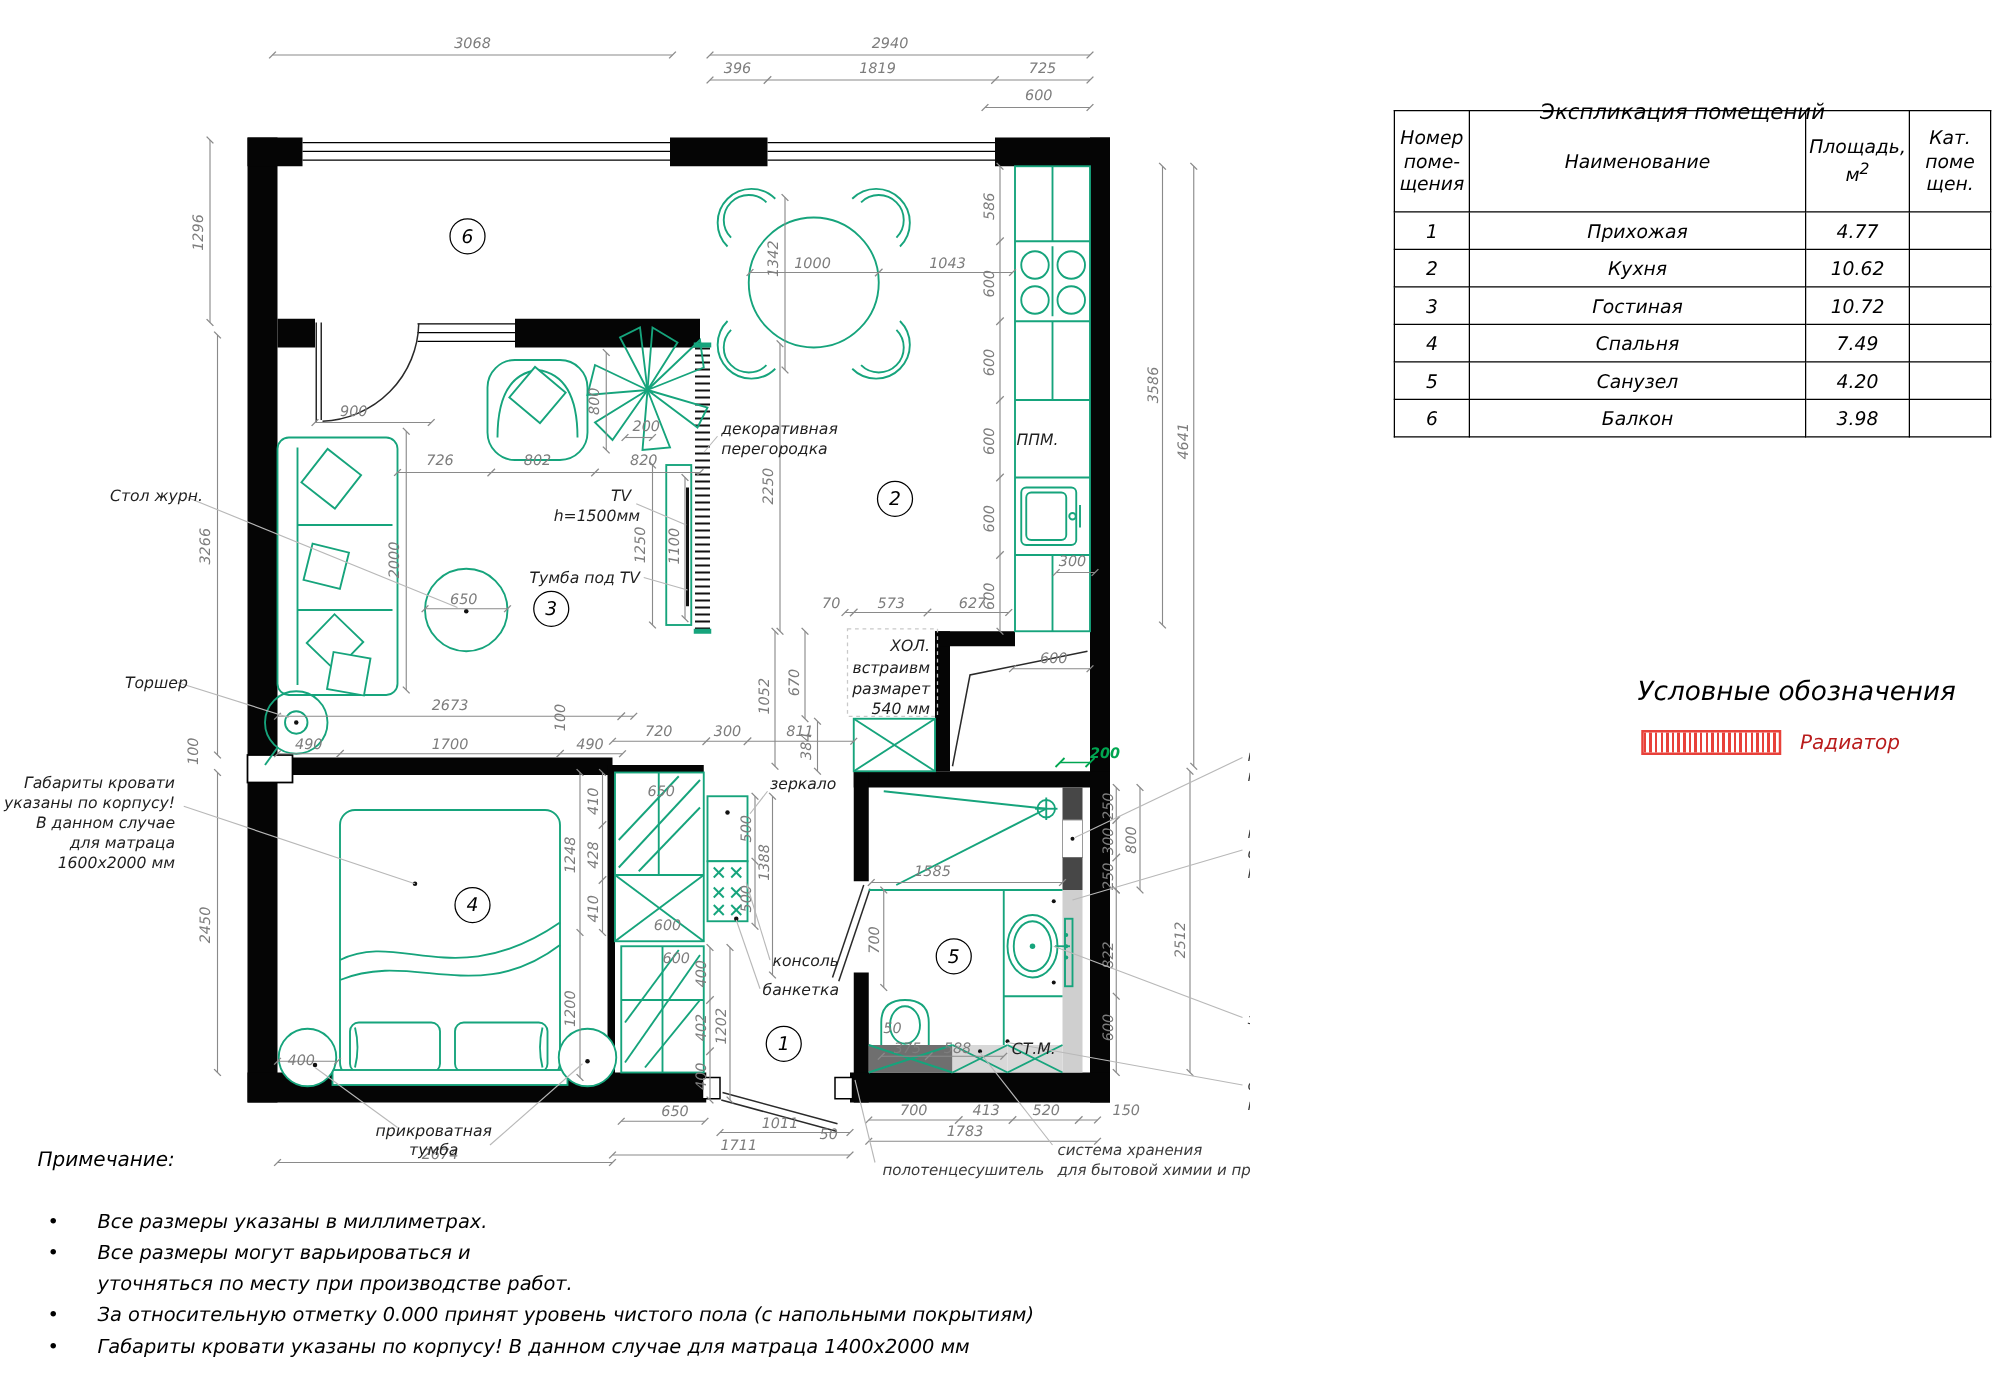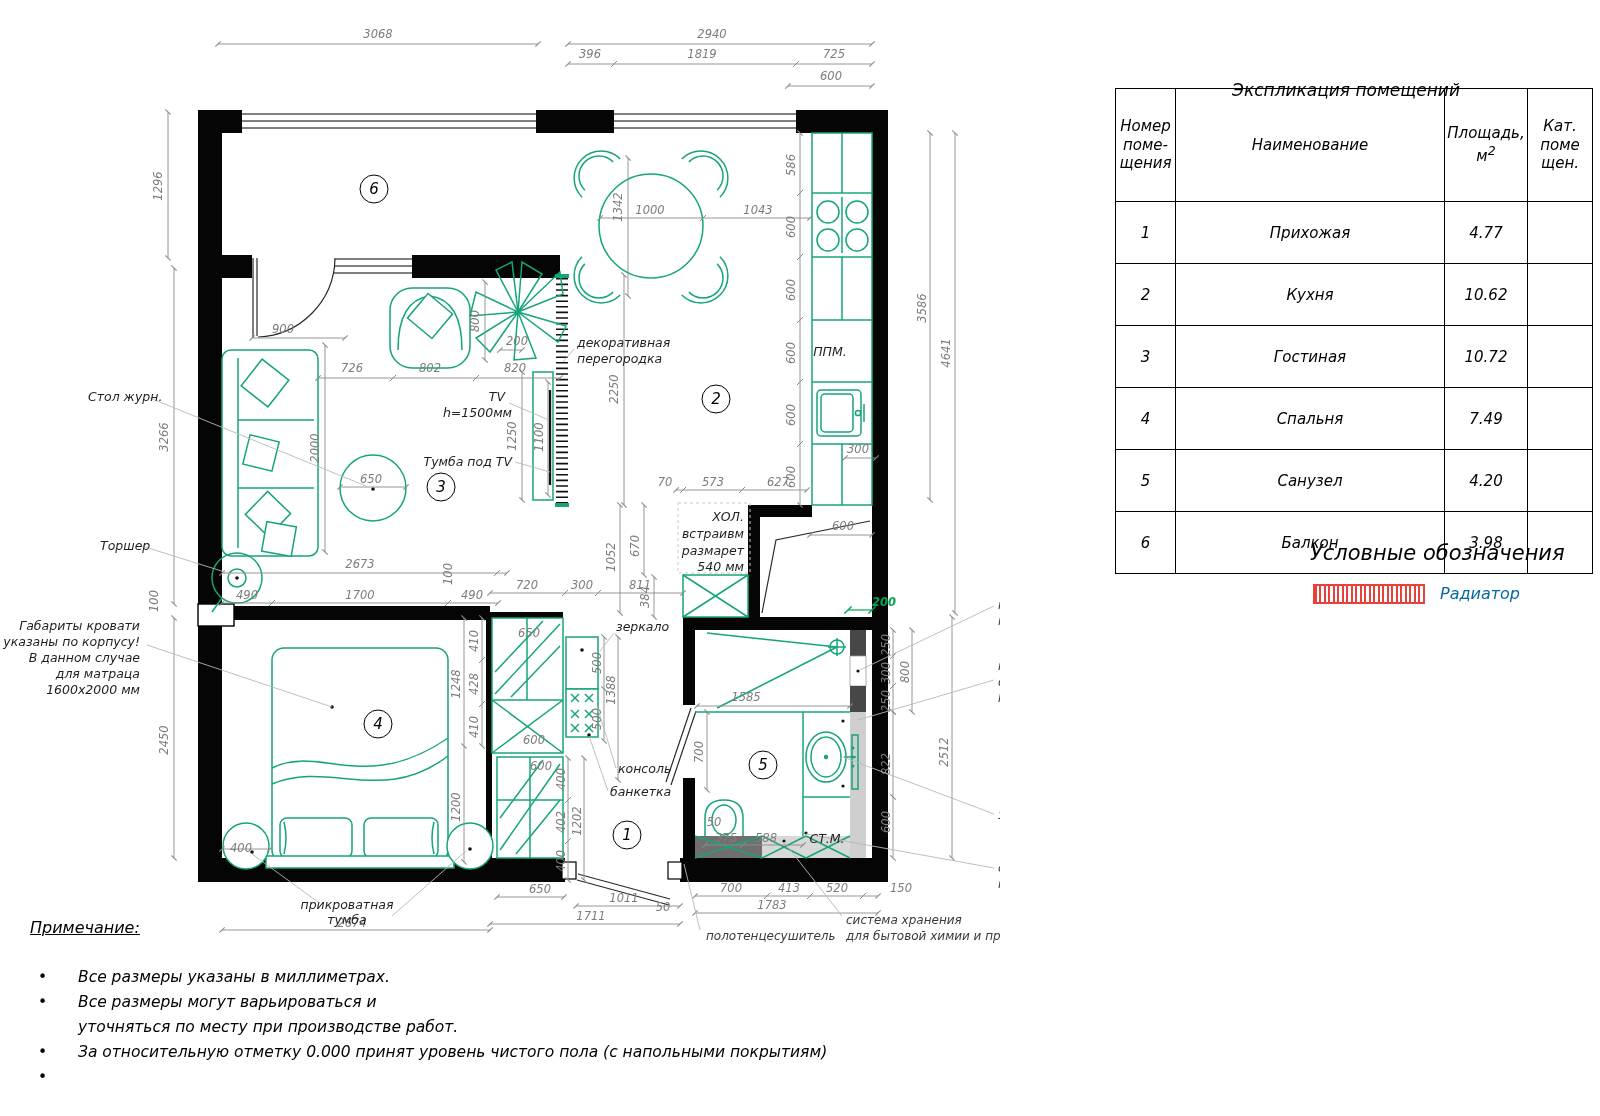--- a/index.html
+++ b/index.html
@@ -16,32 +16,32 @@
   .dlg{stroke:#00a651;stroke-width:1.2;fill:none;}
   .ll{stroke:#b8b8b8;stroke-width:0.9;fill:none;}
   .w{fill:#050505;}
   .g{stroke:#16a47c;stroke-width:1.5;fill:none;}
   .gf{stroke:#16a47c;stroke-width:1.5;fill:#ffffff;}
   .th{stroke:#000;stroke-width:1;fill:none;}
   .dr{stroke:#2a2a2a;stroke-width:1.2;fill:none;}
   
   .expl-title{position:absolute;left:1100px;top:38px;width:492px;text-align:center;font-size:17px;font-style:italic;color:#000;margin-top:42px;}
   table.expl{position:absolute;left:1115px;top:88px;border-collapse:collapse;table-layout:fixed;width:477px;font-style:italic;color:#000;}
-  table.expl td{border:1.5px solid #000;text-align:center;font-size:15px;padding:16px 2px;overflow:hidden;}
+  table.expl td{border:1.5px solid #000;text-align:center;font-size:15px;padding:0 2px;overflow:hidden;}
   table.expl .hdr td{height:80px;font-size:15px;}
   table.expl .row td{height:29px;}
   table.expl .tot td{height:33px;}
   .hl{line-height:1.25;}
   
   .leg-title{position:absolute;left:1310px;top:541px;font-size:21px;font-style:italic;color:#000;}
   .rad-swatch{position:absolute;left:1313px;top:584px;width:112px;height:20px;border:2.5px solid #e8413a;background:repeating-linear-gradient(90deg,#e8413a 0px,#e8413a 2px,#ffffff 2px,#ffffff 4.5px);box-sizing:border-box;}
-  .rad-label{position:absolute;left:1440px;top:584px;font-size:16px;font-style:italic;color:#0369a1;}
+  .rad-label{position:absolute;left:1440px;top:584px;font-size:16px;font-style:italic;color:#b91c1c;}
   
   .notes{position:absolute;left:30px;top:918px;font-style:italic;color:#000;}
-  .notes-h{font-size:16px;text-decoration:underline;margin-bottom:28px;}
+  .notes-h{font-size:16px;margin-bottom:28px;}
   .note-row{display:flex;font-size:15.5px;line-height:25px;}
   .note-b{width:40px;text-align:left;padding-left:8px;}
   .note-t{white-space:pre-line;}
 </style>
 </head>
 <body>
 
 <svg class="abs" style="left:0;top:0" width="1000" height="960" viewBox="0 0 1000 960">
   <defs>
     <marker id="tk" markerWidth="8" markerHeight="8" refX="4" refY="4" orient="auto">
@@ -629,14 +629,15 @@
   <div class="note-row">
     <span class="note-b">•</span>
     <span class="note-t"><span>Все размеры могут варьироваться и</span><br><span>уточняться по месту при производстве работ.</span></span>
   </div>
   <div class="note-row">
     <span class="note-b">•</span>
     <span class="note-t">За относительную отметку 0.000 принят уровень чистого пола (с напольными покрытиям)</span>
   </div>
   <div class="note-row">
     <span class="note-b">•</span>
+    <span class="note-t">Габариты кровати указаны по корпусу! В данном случае для матраца 1400x2000 мм</span>
   </div>
 </div>
 
 </body></html>

